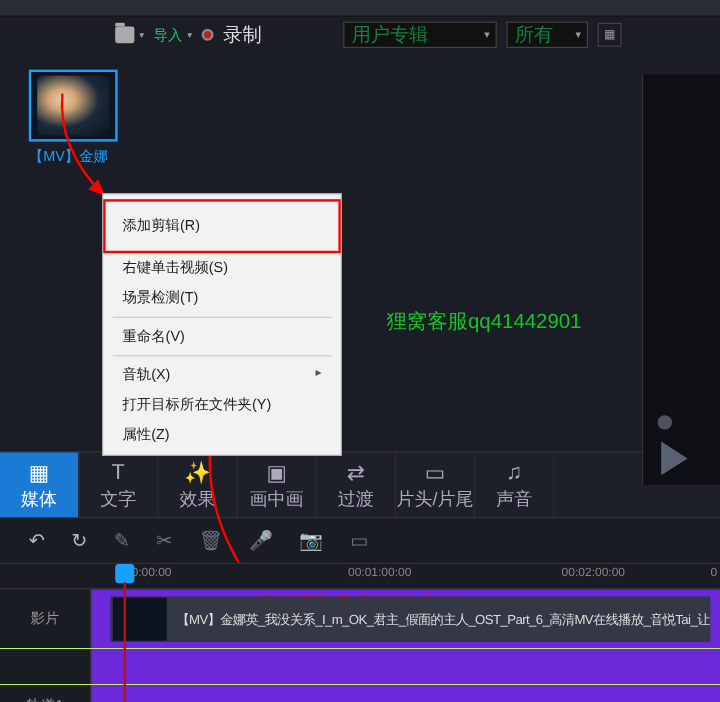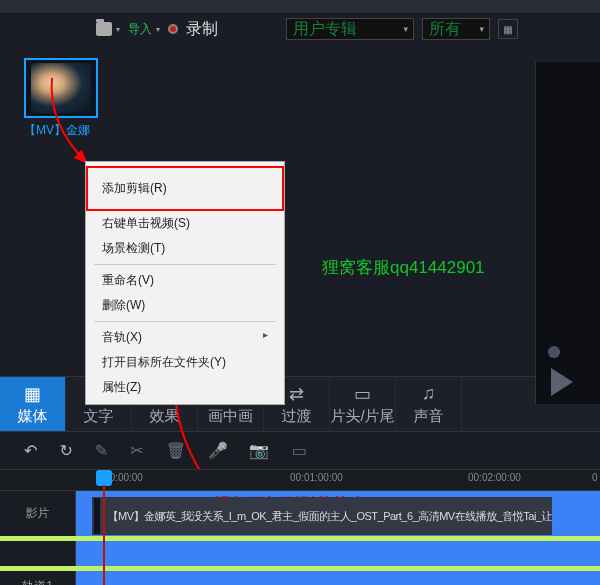--- a/index.html
+++ b/index.html
@@ -47,24 +47,24 @@
 .tl-tools { display:flex; align-items:center; gap:22px; padding:6px 24px; background:#1a1c24; border-top:1px solid #333; height:38px; }
 .tl-tool { color:#6a7282; font-size:16px; }
 .tl-tool.enabled { color:#b0b8c8; }
 
 .timeline { position:relative; background:#1d1f28; }
 .ruler { height:22px; background:#1a1c24; border-top:1px solid #333; border-bottom:1px solid #333; position:relative; font-size:10px; color:#888; }
 .ruler-tick { position:absolute; top:2px; }
 .playhead { position:absolute; top:0; left:96px; width:16px; height:16px; background:#1aa0ff; border-radius:3px; z-index:5; }
 .playhead::after { content:""; position:absolute; top:15px; left:7px; width:2px; height:140px; background:#c01010; }
 
-.track { display:flex; height:50px; border-bottom:5px solid #bef264; background:#3b82f6; }
+.track { display:flex; height:50px; border-bottom:1px solid #bef264; background:#6d28d9; }
 .track-head { width:76px; background:#1a1c24; display:flex; align-items:center; justify-content:center; font-size:12px; color:#999; border-right:1px solid #333; }
 .track-body { position:relative; flex:1; overflow:hidden; }
-.clip { position:absolute; top:6px; left:16px; width:460px; height:38px; background:#333844; display:flex; align-items:center; }
+.clip { position:absolute; top:6px; left:16px; width:500px; height:38px; background:#333844; display:flex; align-items:center; }
 .clip-thumb { width:45px; height:36px; background:#0b1420; margin:0 2px; }
 .clip-label { color:#ddd; font-size:11px; margin-left:6px; white-space:nowrap; letter-spacing:-0.5px; }
 .track.empty { height:30px; }
 .track.small { height:36px; }
 
 svg.arrow { position:absolute; pointer-events:none; }
 </style>
 </head>
 <body>
 
@@ -89,21 +89,20 @@
   <div class="thumb-label">【MV】金娜</div>
 
   <div class="anno-green" style="left:300px; top:210px;margin-left:22px;">狸窝客服qq41442901</div>
 
   <div class="context-menu">
     <div class="menu-item hl">添加剪辑(R)</div>
     <div class="menu-item">右键单击视频(S)</div>
     <div class="menu-item">场景检测(T)</div>
     <div class="menu-sep"></div>
     <div class="menu-item">重命名(V)</div>
-    <div class="menu-item">删除(W)</div>
     <div class="menu-sep"></div>
     <div class="menu-item menu-arrow">音轨(X)</div>
     <div class="menu-item">打开目标所在文件夹(Y)</div>
     <div class="menu-item">属性(Z)</div>
   </div>
 
   <svg class="arrow" style="left:44px; top:28px;" width="60" height="100">
     <defs>
         <marker id="ah1" markerWidth="8" markerHeight="8" refX="6" refY="3" orient="auto">
           <path d="M0,0 L7,3 L0,6 Z" fill="#ff0000"></path>

